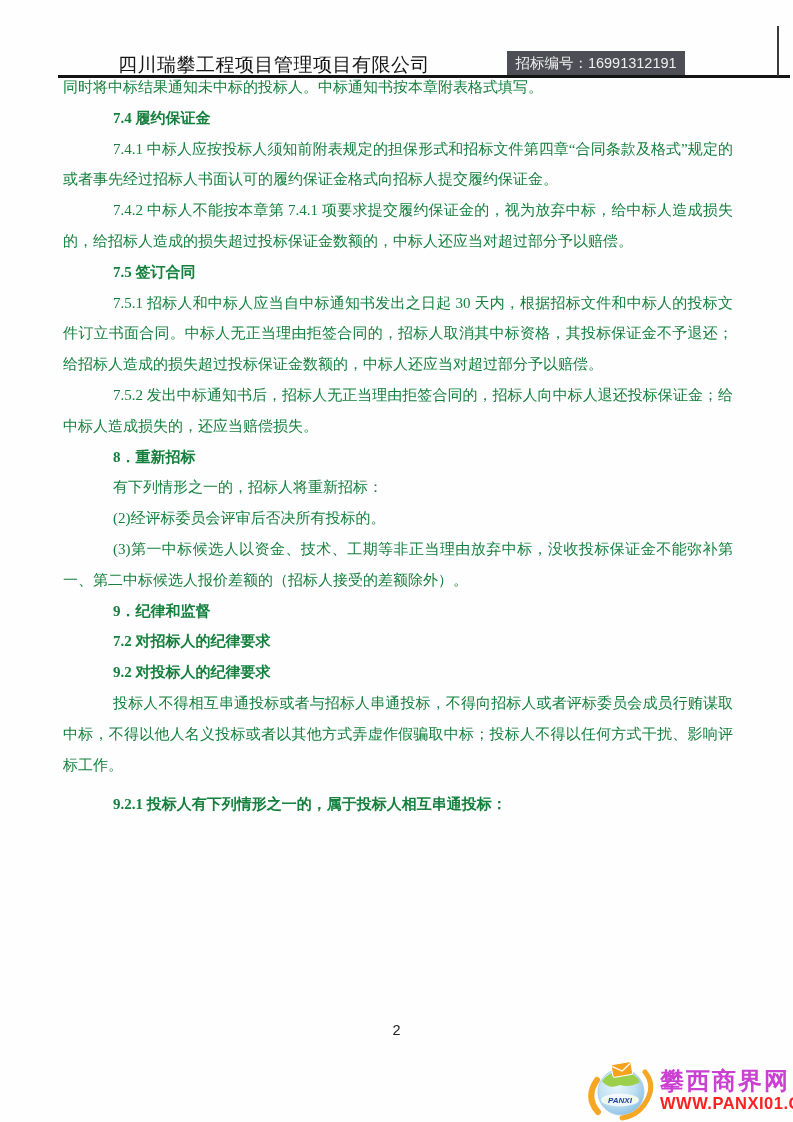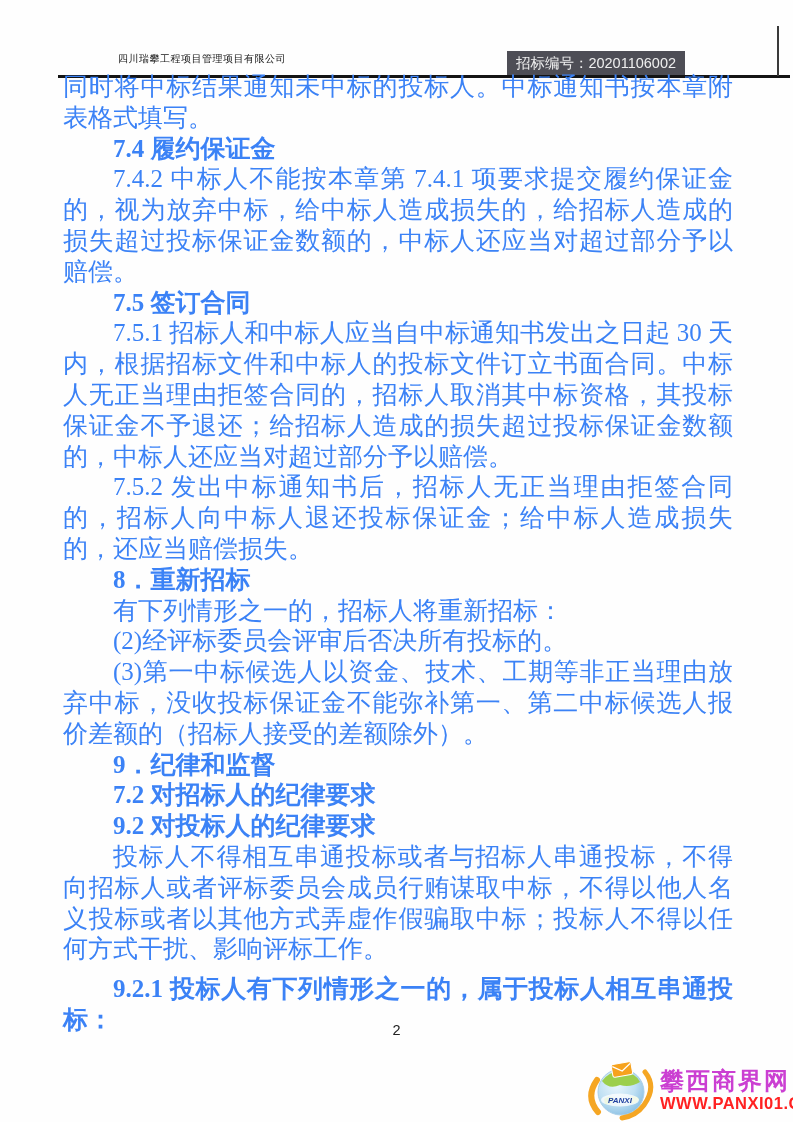--- a/index.html
+++ b/index.html
@@ -9,38 +9,38 @@
     font-family:"Liberation Serif","DejaVu Serif",serif;
   }
   .page{
     position:relative;width:793px;height:1122px;
     background:#fefefe;overflow:hidden;
   }
   
   .company{
     position:absolute;left:118px;top:52px;
     font-family:"Liberation Sans","DejaVu Sans",sans-serif;
-    font-size:10px;color:#161616;letter-spacing:0.5px;white-space:nowrap;
+    font-size:19px;color:#161616;letter-spacing:0.5px;white-space:nowrap;
   }
   .bid-badge{
     position:absolute;left:507px;top:51px;width:178px;height:24px;
     display:flex;align-items:center;justify-content:center;
     font-family:"Liberation Sans","DejaVu Sans",sans-serif;
     font-size:14.5px;white-space:nowrap;
   }
   .header-rule{
     position:absolute;left:58px;right:3px;top:75px;height:3px;background:#141414;
   }
   .edge-tick{
     position:absolute;left:777px;top:26px;width:2px;height:50px;background:#3a3a3a;
   }
   
   .doc-body{
     position:absolute;left:63px;top:72px;width:670px;
-    font-size:25px;line-height:30.8px;color:#3b82f6;
+    font-size:15px;line-height:30.8px;color:#15803d;
     text-align:justify;text-align-last:left;
   }
   .doc-body p{margin:0;}
   .indent{text-indent:50px;}
   .hd{font-weight:bold;text-indent:50px;}
   .hd-gap{margin-top:9px !important;}
   
   .page-number{
     position:absolute;left:0;right:0;top:1022px;text-align:center;
     font-size:14.5px;color:#222;
@@ -63,28 +63,29 @@
     white-space:nowrap;
   }
 </style>
 </head>
 <body>
 
 <div class="page">
 
   <div>
     <div class="company">四川瑞攀工程项目管理项目有限公司</div>
-    <div class="bid-badge" id="bid-badge" style="background: rgb(78, 78, 86); color: rgb(239, 239, 239);">招标编号：20201106002</div>
+    <div class="bid-badge" id="bid-badge" style="background: rgb(78, 78, 86); color: rgb(239, 239, 239);">招标编号：16991312191</div>
     <div class="header-rule"></div>
     <div class="edge-tick"></div>
   </div>
 
   <div class="doc-body">
     <p class="plain">同时将中标结果通知未中标的投标人。中标通知书按本章附表格式填写。</p>
     <p class="hd">7.4 履约保证金</p>
+    <p class="indent">7.4.1 中标人应按投标人须知前附表规定的担保形式和招标文件第四章“合同条款及格式”规定的或者事先经过招标人书面认可的履约保证金格式向招标人提交履约保证金。</p>
     <p class="indent">7.4.2 中标人不能按本章第 7.4.1 项要求提交履约保证金的，视为放弃中标，给中标人造成损失的，给招标人造成的损失超过投标保证金数额的，中标人还应当对超过部分予以赔偿。</p>
     <p class="hd">7.5 签订合同</p>
     <p class="indent">7.5.1 招标人和中标人应当自中标通知书发出之日起 30 天内，根据招标文件和中标人的投标文件订立书面合同。中标人无正当理由拒签合同的，招标人取消其中标资格，其投标保证金不予退还；给招标人造成的损失超过投标保证金数额的，中标人还应当对超过部分予以赔偿。</p>
     <p class="indent">7.5.2 发出中标通知书后，招标人无正当理由拒签合同的，招标人向中标人退还投标保证金；给中标人造成损失的，还应当赔偿损失。</p>
     <p class="hd">8．重新招标</p>
     <p class="indent">有下列情形之一的，招标人将重新招标：</p>
     <p class="indent">(2)经评标委员会评审后否决所有投标的。</p>
     <p class="indent">(3)第一中标候选人以资金、技术、工期等非正当理由放弃中标，没收投标保证金不能弥补第一、第二中标候选人报价差额的（招标人接受的差额除外）。</p>
     <p class="hd">9．纪律和监督</p>
     <p class="hd">7.2 对招标人的纪律要求</p>

